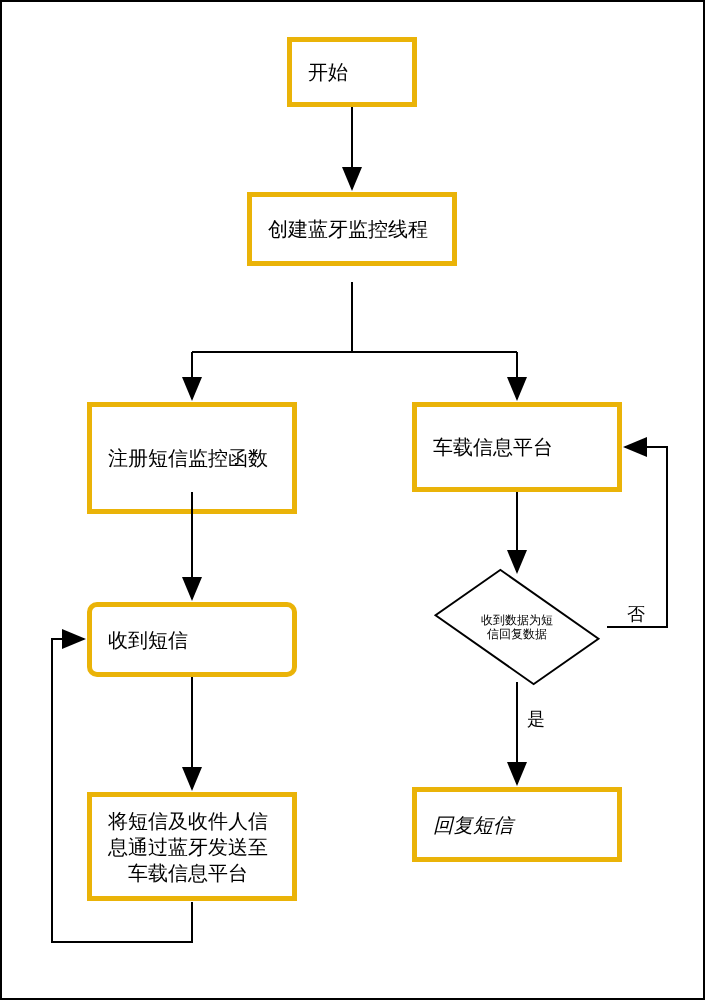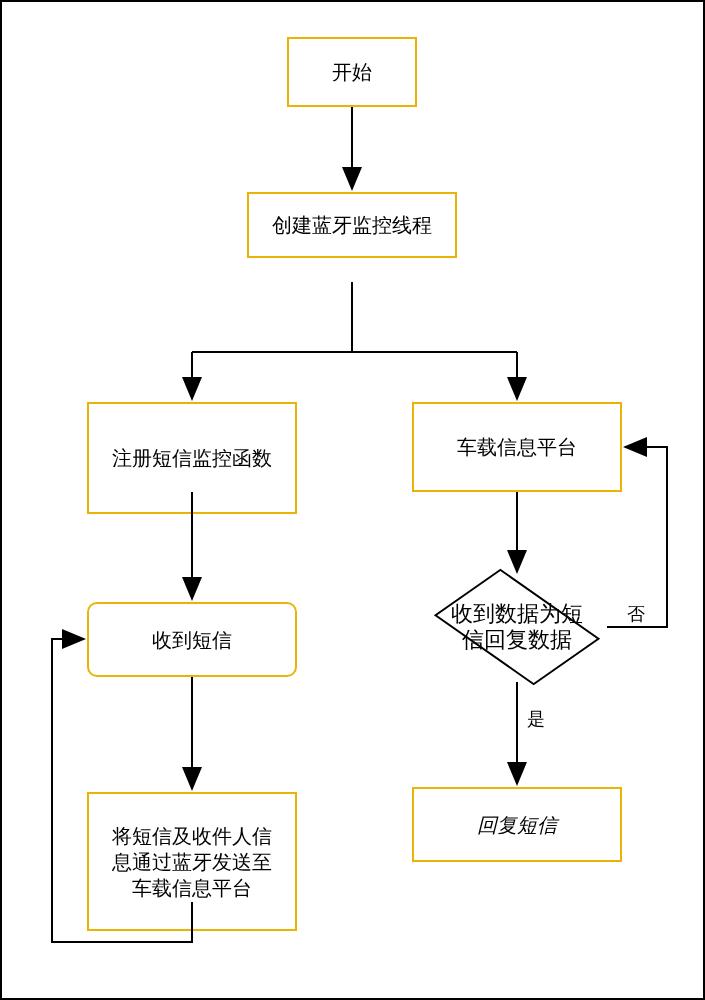--- a/index.html
+++ b/index.html
@@ -6,29 +6,28 @@
     body {
       width: 705px;
       height: 1000px;
       background: #fff;
       position: relative;
       font-family: "SimSun", "Microsoft YaHei", sans-serif;
       border: 2px solid #000;
     }
     .box {
       position: absolute;
-      border: 2px solid #eab308;
+      border: 5px solid #eab308;
       background: #fff;
       display: flex;
       align-items: center;
-      justify-content: center;
       text-align: center;
       font-size: 20px;
       line-height: 1.3;
-      padding: 8px;
+      padding: 16px;
     }
     .diamond {
       position: absolute;
       width: 180px;
       height: 110px;
     }
     .diamond-shape {
       position: absolute;
       top: 50%;
       left: 50%;
@@ -37,21 +36,21 @@
       border: 2px solid #000;
       transform: translate(-50%, -50%) rotate(45deg) skew(-10deg, -10deg);
       background: #fff;
     }
     .diamond-text {
       position: absolute;
       top: 50%;
       left: 50%;
       transform: translate(-50%, -50%);
       text-align: center;
-      font-size: 22px;
+      font-size: 12px;
       line-height: 1.2;
       z-index: 2;
       white-space: nowrap;
     }
     .label {
       position: absolute;
       font-size: 18px;
     }
     svg.arrows {
       position: absolute;
@@ -61,42 +60,42 @@
       pointer-events: none;
     }
   </style>
 </head>
 <body>
 
 <div class="box" style="left:285px; top:35px; width:130px; height:70px;">
   <span>开始</span>
 </div>
 
-<div class="box" style="left:245px; top:190px; width:210px; height:66px;">
+<div class="box" style="left:245px; top:190px; width:210px; height:74px;">
   <span>创建蓝牙监控线程</span>
 </div>
 
 <div class="box" style="left:85px; top:400px; width:210px; height:112px;">
   <span>注册短信监控函数</span>
 </div>
 
 <div class="box" style="left:410px; top:400px; width:210px; height:90px;">
   <span>车载信息平台</span>
 </div>
 
 <div class="box" style="left:85px; top:600px; width:210px; height:75px;border-radius:10px;">
   <span>收到短信</span>
 </div>
 
 <div class="diamond" style="left:425px; top:570px;">
   <div class="diamond-shape"></div>
   <div class="diamond-text"><span>收到数据为短<br>信回复数据</span></div>
 </div>
 
-<div class="box" style="left:85px; top:790px; width:210px; height:139px;">
+<div class="box" style="left:85px; top:790px; width:210px; height:109px;">
   <span>将短信及收件人信<br>息通过蓝牙发送至<br>车载信息平台</span>
 </div>
 
 <div class="box" style="left:410px; top:785px; width:210px; height:75px;font-style:italic;">
   <span>回复短信</span>
 </div>
 
 <div class="label" style="left:525px; top:705px;">是</div>
 <div class="label" style="left:625px; top:600px;">否</div>
 

